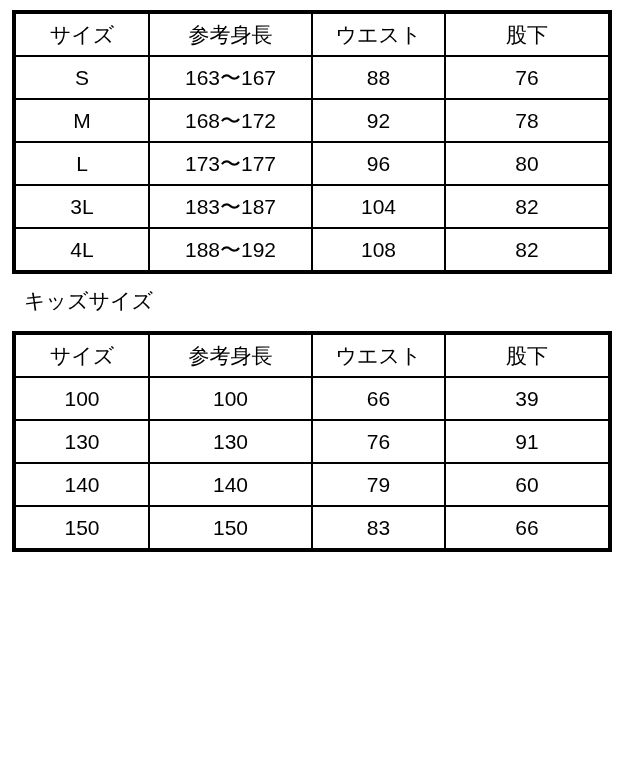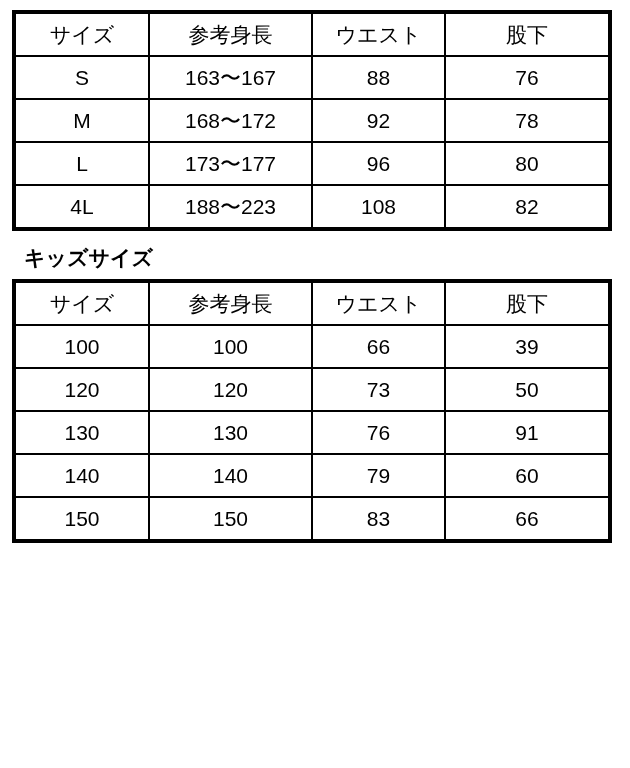--- a/index.html
+++ b/index.html
@@ -46,23 +46,23 @@
   }
   
   col.c1 { width: 135px; }
   col.c2 { width: 163px; }
   col.c3 { width: 133px; }
   col.c4 { width: 165px; }
 
   .section-label {
     font-size: 21px;
     margin: 0;
-    padding: 14px 0 9px 12px;
+    padding: 14px 0 18px 12px;
     line-height: 1.2;
-    font-weight: 700;
+    font-weight: 400;
   }
 
   
   table.size-table {
     border-width: 4px;
     border-style: solid;
     border-color: #000;
   }
 </style>
 </head>
@@ -96,22 +96,28 @@
         <td>92</td>
         <td>78</td>
       </tr>
       <tr>
         <td>L</td>
         <td>173〜177</td>
         <td>96</td>
         <td>80</td>
       </tr>
       <tr>
+        <td>3L</td>
+        <td>183〜187</td>
+        <td>104</td>
+        <td>82</td>
+      </tr>
+      <tr>
         <td>4L</td>
-        <td>188〜223</td>
+        <td>188〜192</td>
         <td>108</td>
         <td>82</td>
       </tr>
     </tbody>
   </table>
 
   <div class="section-label">キッズサイズ</div>
 
   <table class="size-table">
     <colgroup>
@@ -127,26 +133,20 @@
         <td>ウエスト</td>
         <td>股下</td>
       </tr>
       <tr>
         <td>100</td>
         <td>100</td>
         <td>66</td>
         <td>39</td>
       </tr>
       <tr>
-        <td>120</td>
-        <td>120</td>
-        <td>73</td>
-        <td>50</td>
-      </tr>
-      <tr>
         <td>130</td>
         <td>130</td>
         <td>76</td>
         <td>91</td>
       </tr>
       <tr>
         <td>140</td>
         <td>140</td>
         <td>79</td>
         <td>60</td>

